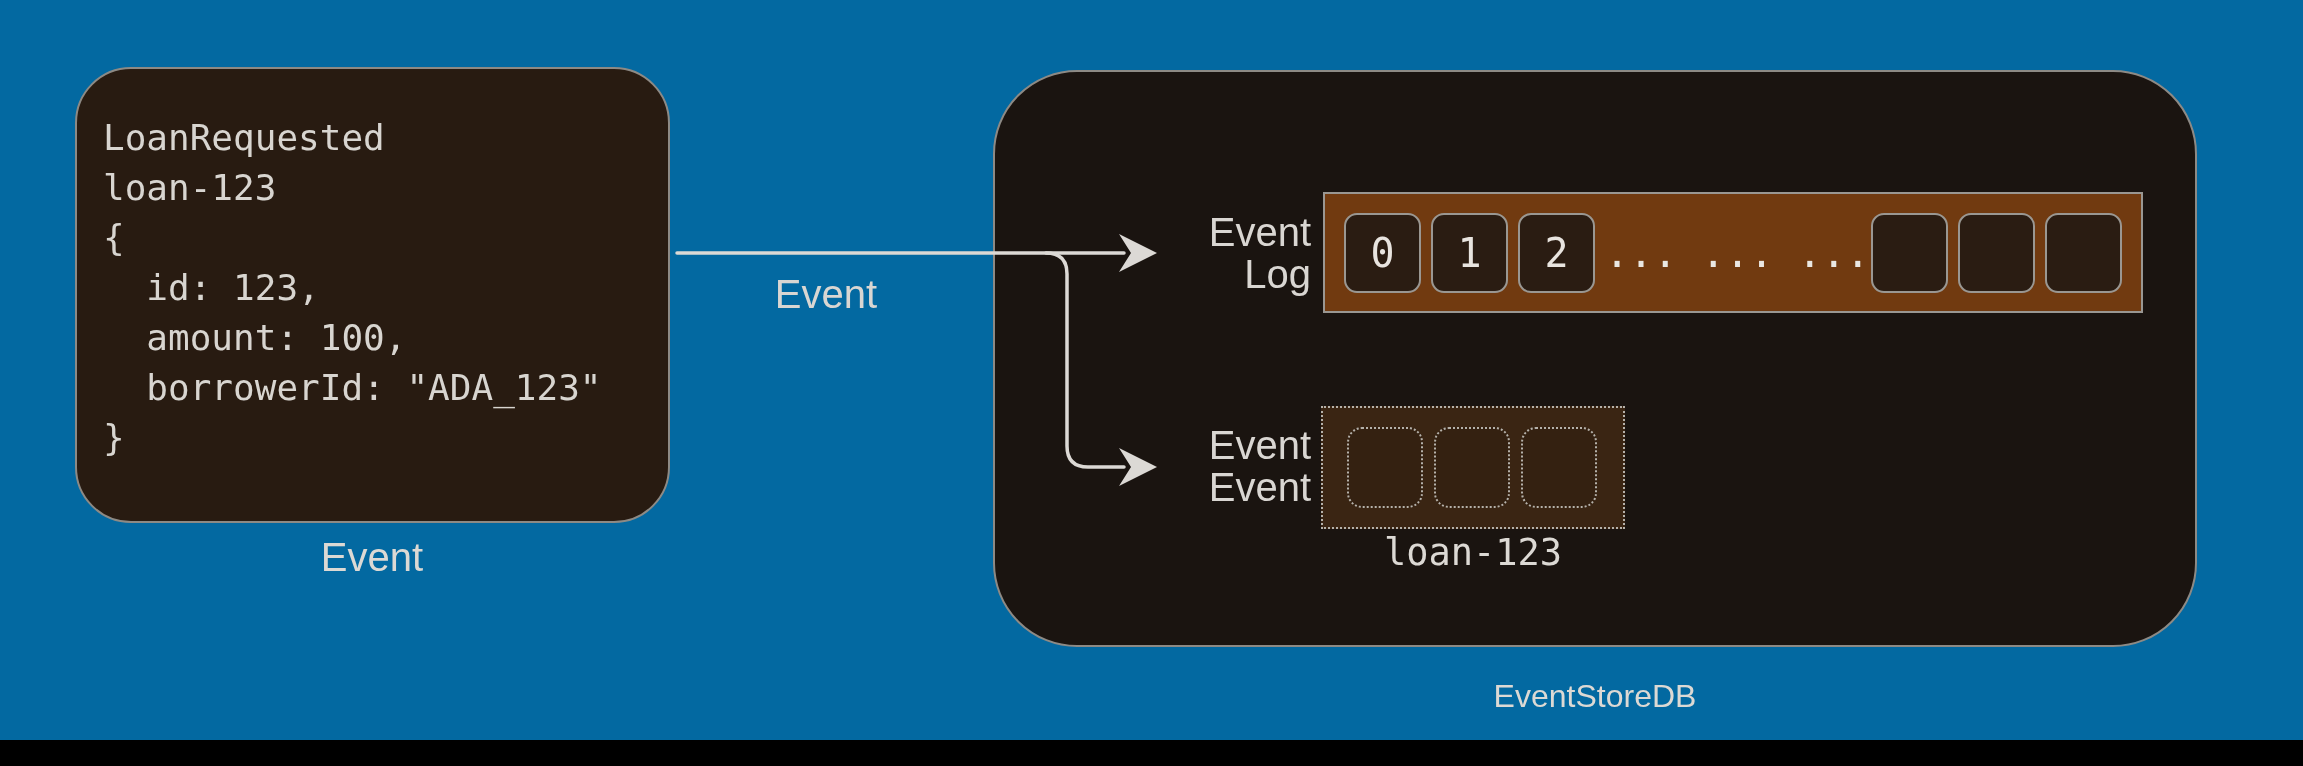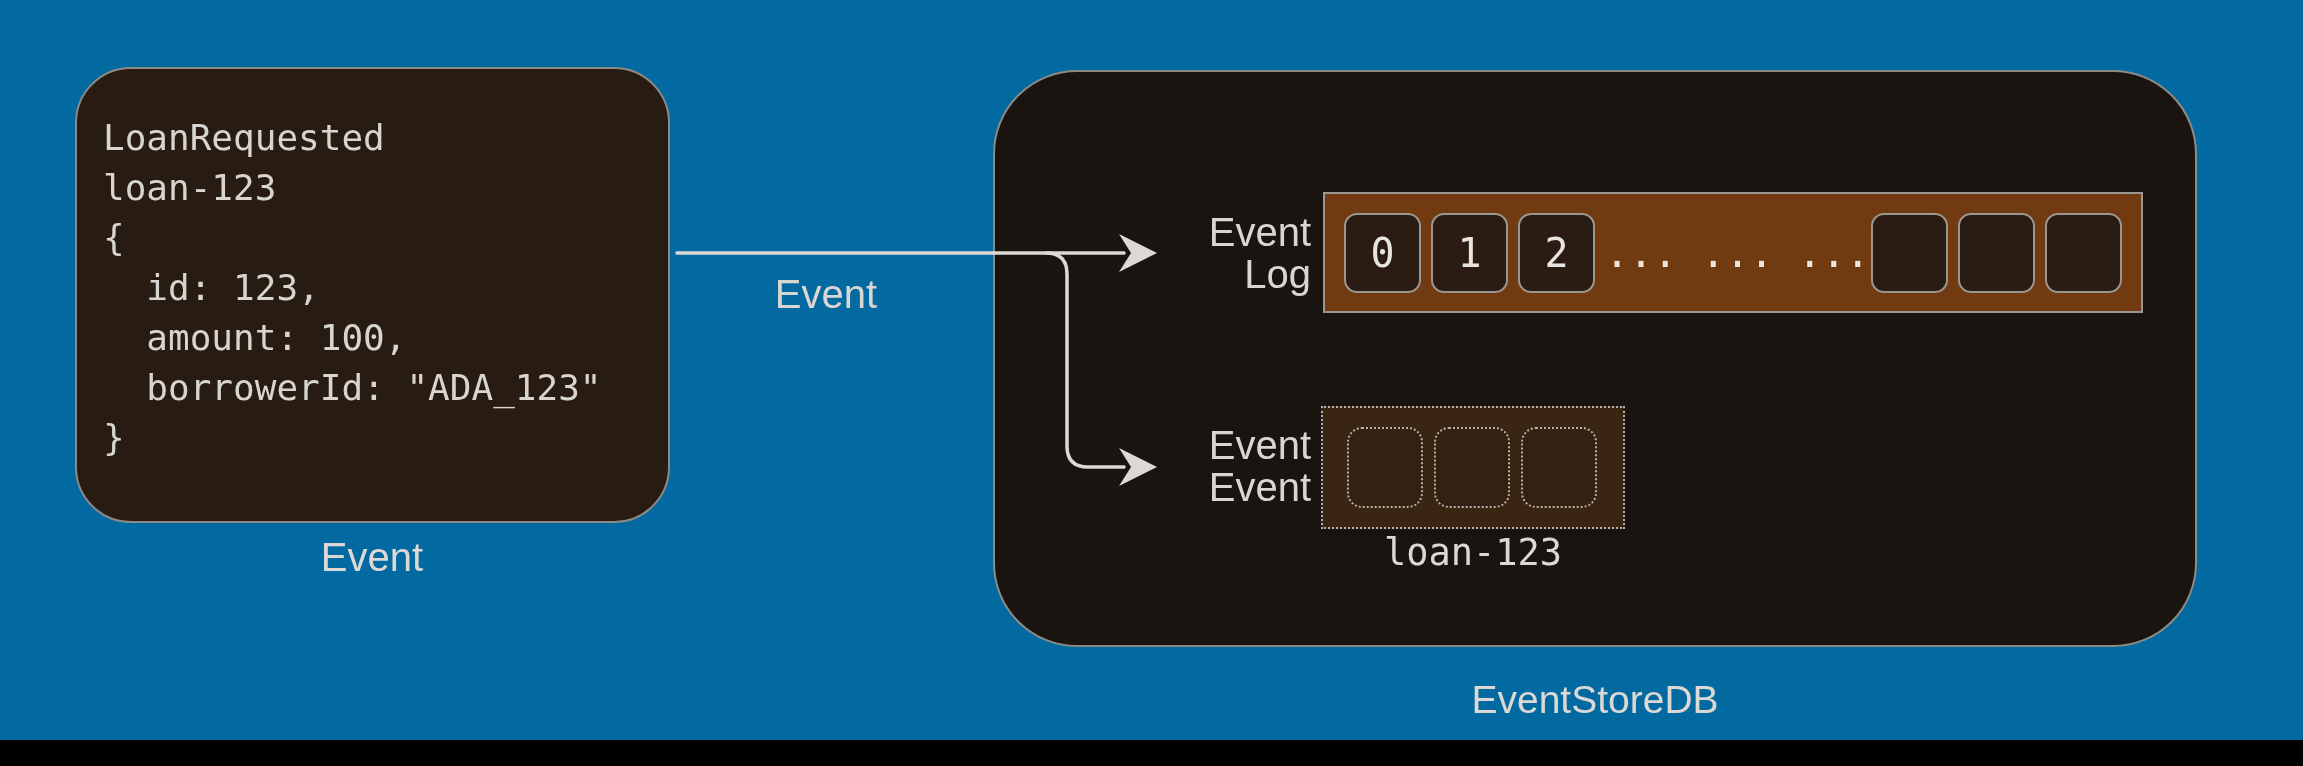--- a/index.html
+++ b/index.html
@@ -33,21 +33,21 @@
     text-align:center;font-size:40px;color:#d9d6d2;
   }
   
   .store{
     position:absolute;left:993px;top:70px;width:1204px;height:577px;
     background:#1a1410;border:2px solid #8d8a85;border-radius:84px;
     box-sizing:border-box;
   }
   .store-label{
     position:absolute;left:1395px;top:678px;width:400px;
-    text-align:center;font-size:39px;color:#dcd9d4;
+    text-align:center;font-size:32px;color:#dcd9d4;
   }
   .side-label{
     position:absolute;left:1091px;width:220px;
     text-align:right;font-size:40px;line-height:42px;color:#d9d6d2;
   }
   .side-label.log{top:211px;}
   .side-label.stream{top:424px;}
   
   .log-bar{
     position:absolute;left:1323px;top:192px;width:820px;height:121px;

